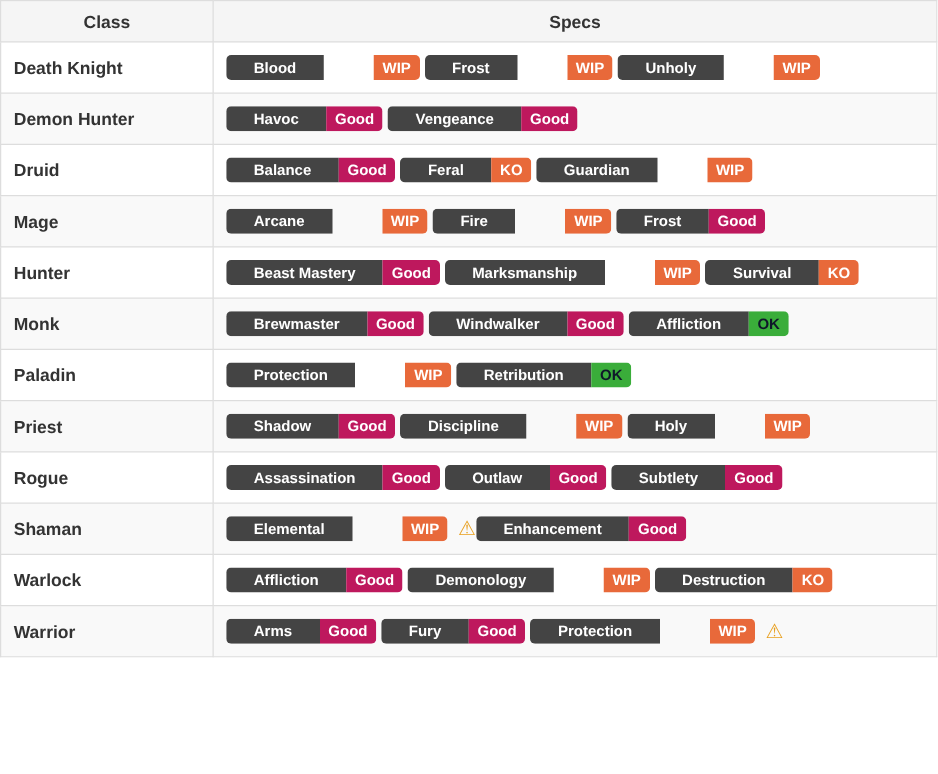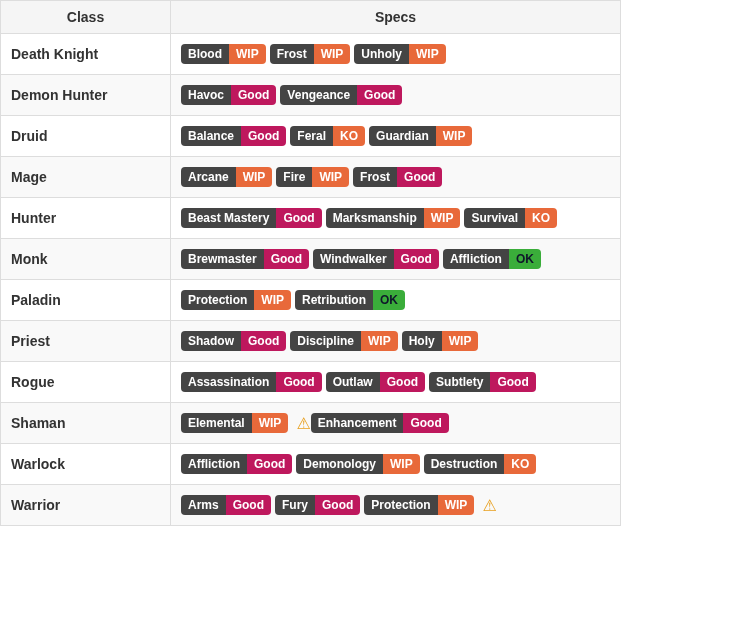--- a/index.html
+++ b/index.html
@@ -1,42 +1,42 @@
 <!DOCTYPE html>
 <html><head>
   <meta charset="utf-8">
   <style>
     * { box-sizing: border-box; margin: 0; padding: 0; }
     body { font-family: Arial, sans-serif; font-size: 14px; background: #fff; }
-    table { width: 621px; border-collapse: collapse; }
+    table { width: 750px; border-collapse: collapse; }
     th, td { border: 1px solid #ddd; padding: 8px 10px; vertical-align: middle; }
     th { background: #f5f5f5; font-weight: bold; color: #333; }
     td.class-cell { font-weight: bold; color: #333; width: 170px; }
     td.specs-cell { }
     tr:nth-child(even) { background: #f9f9f9; }
     tr:nth-child(odd) { background: #fff; }
     .spec-badge {
       display: inline-flex;
       align-items: center;
       border-radius: 4px;
       overflow: hidden;
       margin: 2px 4px 2px 0;
       font-size: 12px;
       font-weight: bold;
     }
     .spec-name {
       background: #444;
       color: #fff;
-      padding: 3px 7px;
+      padding: 3px 22px;
     }
     .spec-status {
       padding: 3px 7px;
       color: #fff;
     }
-    .status-wip { background: #e8693a; }
+    .status-wip { background: #e8693a; margin-left: 40px; }
     .status-good { background: #be185d; }
     .status-ok { background: #3aad3a; color: #0f172a; }
     .status-ko { background: #e8693a; }
     .warning-icon {
       display: inline-block;
       margin-left: 4px;
       color: #e8a020;
       font-size: 16px;
       vertical-align: middle;
     }

